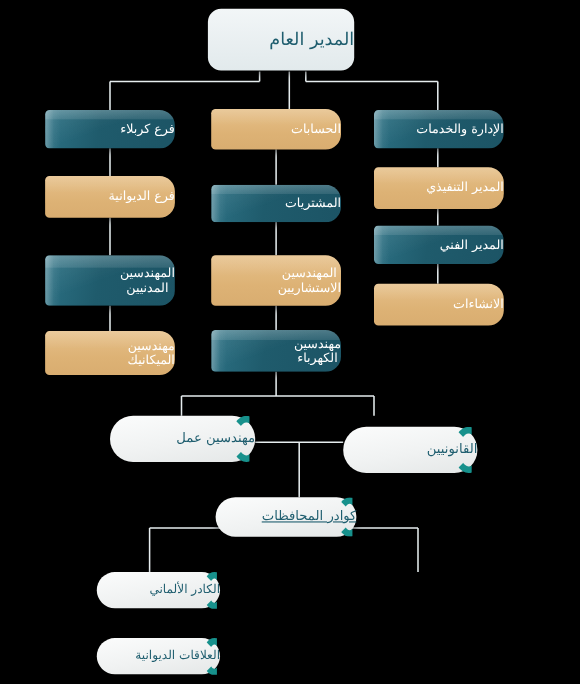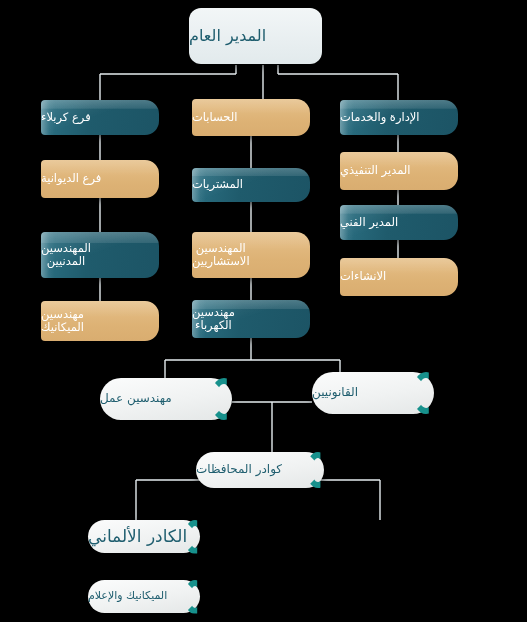--- a/index.html
+++ b/index.html
@@ -23,21 +23,21 @@
     height: 622px;
     pointer-events: none;
   }
 
   
   .node {
     position: absolute;
     box-sizing: border-box;
     display: flex;
     align-items: center;
-    justify-content: flex-end;
+    justify-content: flex-start;
     text-align: center;
     line-height: 1.15;
     white-space: pre-line;
   }
 
   .root-box {
     background: linear-gradient(180deg, #f2f6f7 0%, #e9eff1 55%, #e2eaec 100%);
     border-radius: 12px;
     color: #1e5d6e;
     font-size: 16px;
@@ -199,39 +199,39 @@
     <span class="bevel"></span>
     <span>المهندسين
 المدنيين</span>
   </div>
   <div class="node blk blk-tan" style="left:41px; top:301px; width:118px; height:40px;">
     <span class="bevel"></span>
     <span>مهندسين
 الميكانيك</span>
   </div>
 
-  <div class="node pill" style="left:312px; top:372px; width:122px; height:42px;">
+  <div class="node pill" style="left:312px; top:388px; width:122px; height:42px;">
     <span class="arc"></span>
     <span class="pill-label">القانونيين</span>
   </div>
 
   <div class="node pill" style="left:100px; top:378px; width:132px; height:42px;">
     <span class="arc"></span>
     <span class="pill-label">مهندسين عمل</span>
   </div>
 
-  <div class="node pill" style="left:196px; top:452px; width:128px; height:36px;">
+  <div class="node pill" style="left:196px; top:452px; width:128px; height:36px;text-decoration:underline;">
     <span class="arc" style="height:36px;width:24px;"></span>
     <span class="pill-label">كوادر المحافظات</span>
   </div>
 
 
-  <div class="node pill" style="left:88px; top:520px; width:112px; height:33px; font-size:17px;">
+  <div class="node pill" style="left:88px; top:520px; width:112px; height:33px; font-size:11px;">
     <span class="arc" style="height:34px;width:22px;"></span>
     <span class="pill-label">الكادر الألماني</span>
   </div>
 
   <div class="node pill" style="left:88px; top:580px; width:112px; height:33px; font-size:11px;">
     <span class="arc" style="height:34px;width:22px;"></span>
-    <span class="pill-label">الميكانيك والإعلام</span>
+    <span class="pill-label">العلاقات الديوانية</span>
   </div>
 
 </div>
 
 </body></html>

